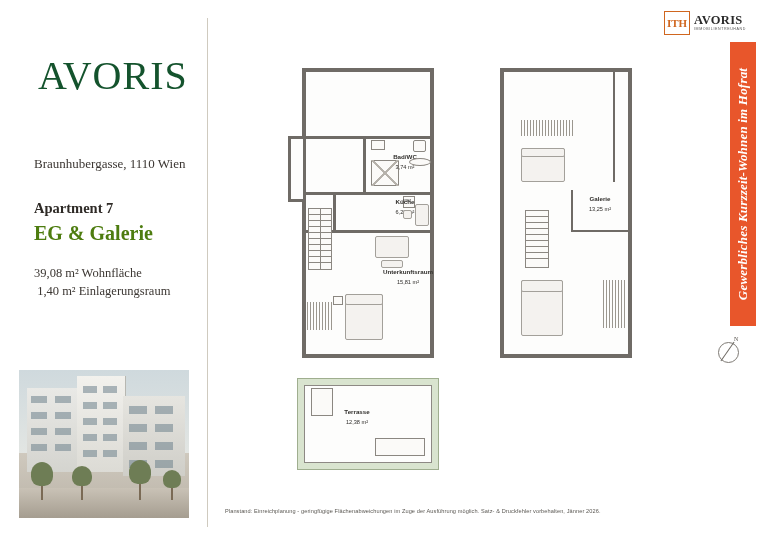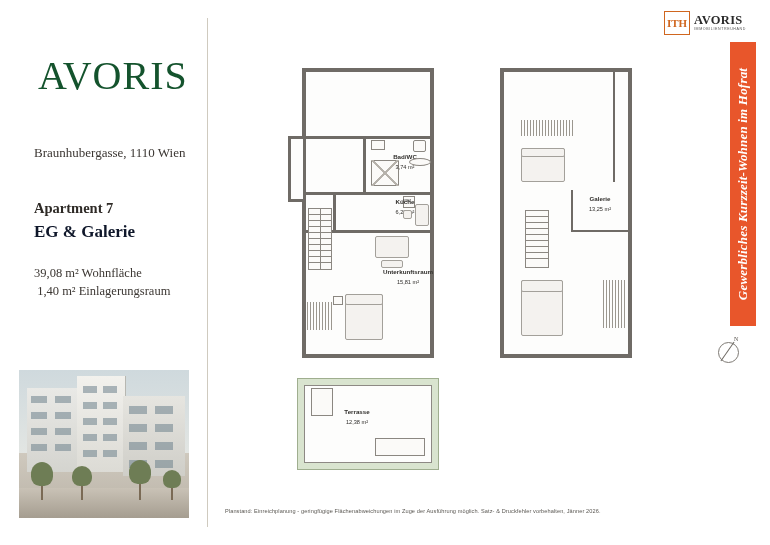--- a/index.html
+++ b/index.html
@@ -39,40 +39,40 @@
     position: absolute;
     left: 34px; top: 138px;
     font-family: "Liberation Serif", serif;
     font-weight: bold;
     font-size: 15.5px;
     color: #2e2a26;
     letter-spacing: .2px;
   }
   .client-addr {
     position: absolute;
-    left: 34px; top: 145px;
+    left: 34px; top: 156px;
     font-family: "Liberation Serif", serif;
     font-size: 13px;
     color: #3b3632;
   }
   .apt-line1 {
     position: absolute;
     left: 34px; top: 200px;
     font-family: "Liberation Serif", serif;
     font-weight: bold;
     font-size: 14.5px;
     color: #2e2a26;
   }
   .apt-line2 {
     position: absolute;
     left: 34px; top: 222px;
     font-family: "Liberation Serif", serif;
     font-weight: bold;
-    font-size: 17px;
-    color: #0f172a;
+    font-size: 20px;
+    color: #4d7c0f;
   }
   .areas {
     position: absolute;
     left: 34px; top: 264px;
     font-family: "Liberation Serif", serif;
     font-size: 12.5px;
     color: #3b3632;
     line-height: 18px;
   }
   .areas div { white-space: pre; }

